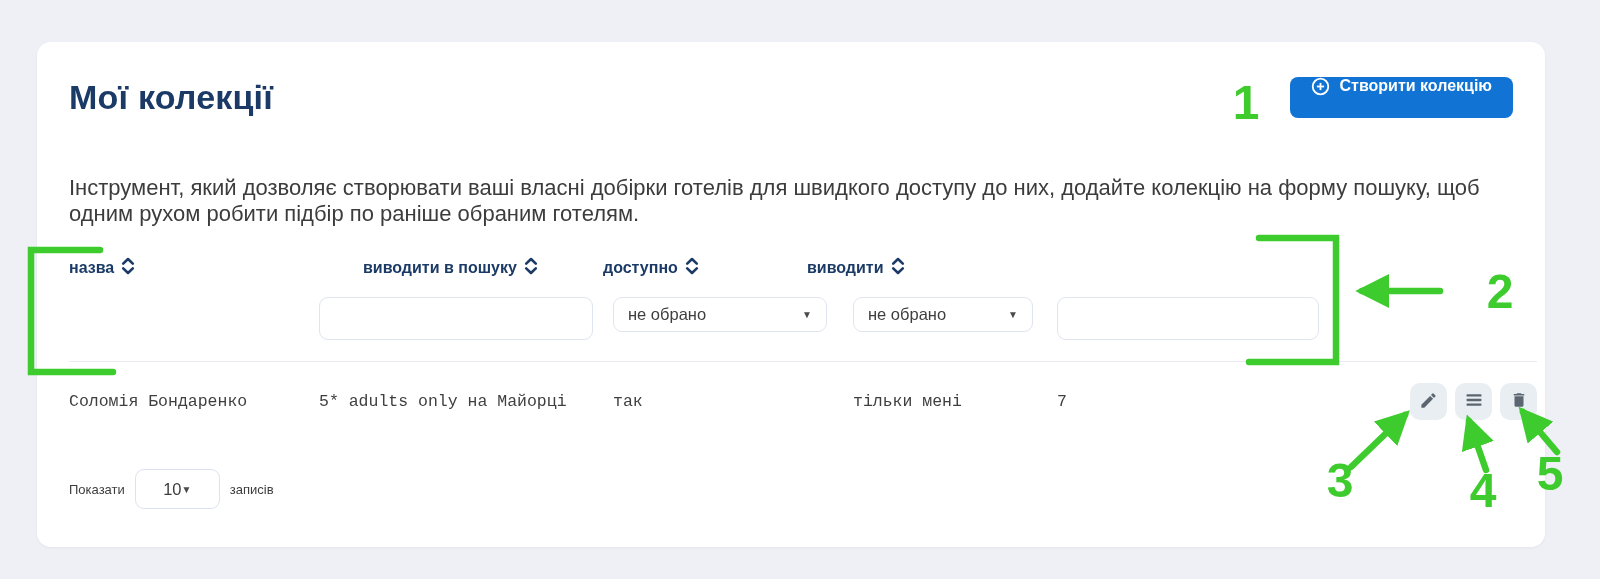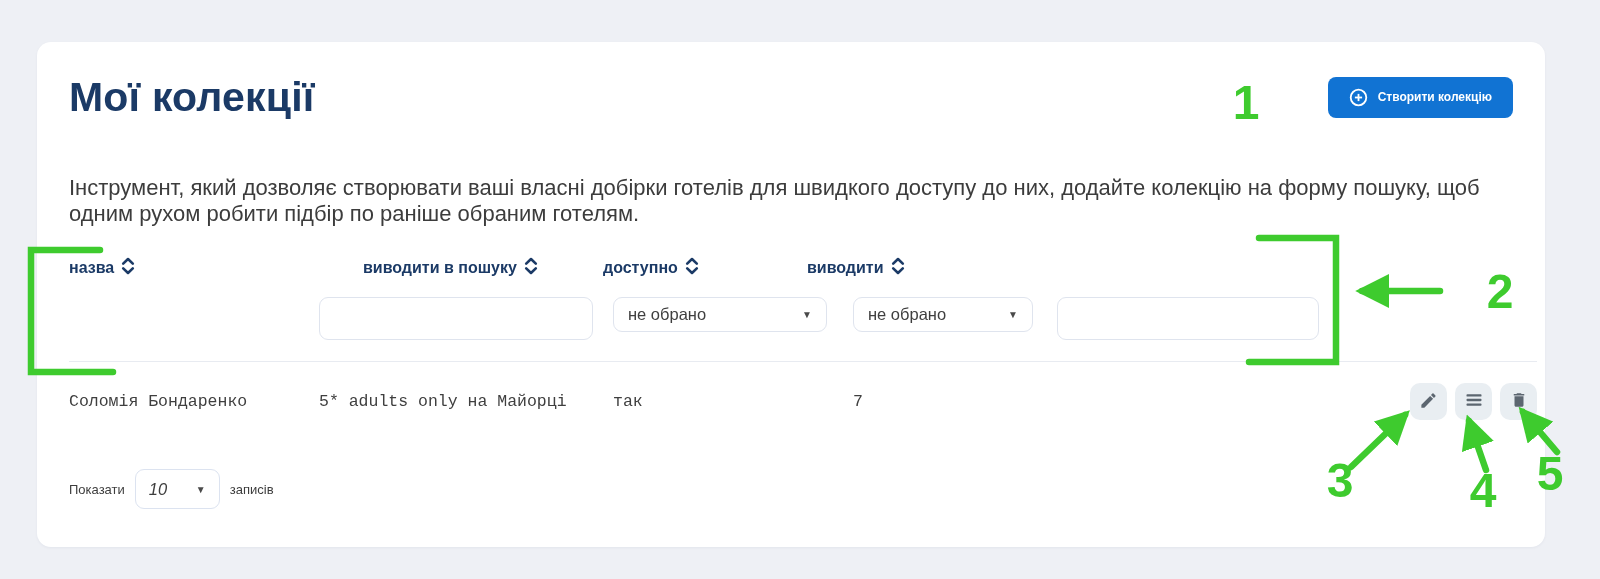--- a/index.html
+++ b/index.html
@@ -12,26 +12,26 @@
   }
   .card {
     position:absolute; left:37px; top:42px;
     width:1508px; height:505px;
     background:#ffffff; border-radius:14px;
     box-shadow:0 1px 3px rgba(20,40,80,.05);
     padding:0 32px;
   }
   
   .card-header { display:flex; align-items:center; justify-content:space-between; margin-top:33px; }
-  h1.page-title { font-size:41px; line-height:44px; font-weight:700; color:#1b3a66; letter-spacing:.2px; }
+  h1.page-title { font-size:34px; line-height:44px; font-weight:700; color:#1b3a66; letter-spacing:.2px; }
   .create-btn {
-    display:flex; align-items:center; gap:10px;
+    display:flex; gap:10px;
     background:#1173d3; color:#fff; border:none; cursor:pointer;
     height:41px; padding:0 21px; border-radius:8px;
-    font-family:"Liberation Sans", sans-serif; font-size:12px; font-weight:700;
+    font-family:"Liberation Sans", sans-serif; font-size:16px; font-weight:700;
   }
   .create-btn svg { display:block; }
   
   .desc { margin-top:56px; font-size:22px; line-height:26px; color:#3c3c3c; width:1434px; }
   
   .table { margin-top:29px; margin-right:-24px; }
   .row { display:flex; align-items:flex-start; }
   .c1{width:250px;} .c2{width:294px;} .c3{width:240px;} .c4{width:204px;} .c5{width:265px;}
   .c-actions{ flex:1; display:flex; justify-content:flex-end; gap:8px; }
   .th { display:flex; align-items:center; gap:7px; color:#1b3a66; font-weight:700; font-size:16px; cursor:pointer; }
@@ -54,22 +54,22 @@
   .cell { font-size:16.5px; color:#3f3f3f; padding-right:12px;font-family:Liberation Mono, monospace; }
   .icon-btn {
     width:37px; height:37px; border:none; border-radius:10px;
     background:#e9eef2; display:flex; align-items:center; justify-content:center; cursor:pointer;
   }
   
   .pagination { display:flex; align-items:center; margin-top:49px; gap:10px; }
   .pag-label { font-size:13px; color:#3d3d3d; }
   .page-select {
     width:85px; height:40px; border:1px solid #dce3f0; border-radius:9px; background:#fff;
-    display:flex; align-items:center; justify-content:space-between;
-    padding:0 13px; font-size:16.5px; color:#3d3d3d; cursor:pointer;font-style:italic;
+    display:flex; align-items:center; justify-content:center;
+    padding:0 13px; font-size:16.5px; color:#3d3d3d; cursor:pointer;
   }
   
   .overlay { position:absolute; left:0; top:0; width:1600px; height:579px; pointer-events:none; }
   .overlay path.bracket, .overlay line { stroke:#3ecb2e; stroke-width:6.5; fill:none; stroke-linecap:round; }
   .overlay text { font-family:"Liberation Sans", sans-serif; font-weight:bold; font-size:48px; fill:#3ecb2e; text-anchor:middle; }
 </style>
 </head>
 <body>
 
 <div class="card">
@@ -150,20 +150,21 @@
       <div class="c5"><input class="f-input w5" type="text" style=""></div>
       <div class="c-actions"></div>
     </div>
 
     <div class="separator"></div>
 
     <div class="row tbody">
       <div class="c1 cell">Соломія Бондаренко</div>
       <div class="c2 cell">5* adults only на Майорці</div>
       <div class="c3 cell">так</div>
+      <div class="c4 cell">тільки мені</div>
       <div class="c5 cell">7</div>
       <div class="c-actions">
         <button class="icon-btn">
           <span><svg width="19" height="19" viewBox="0 0 24 24">
                 <path d="M3 17.25V21h3.75L17.81 9.94l-3.75-3.75L3 17.25zM20.71 7.04c.39-.39.39-1.02 0-1.41l-2.34-2.34a.996.996 0 0 0-1.41 0l-1.83 1.83 3.75 3.75 1.83-1.83z" fill="#5c6670"></path>
               </svg></span>
         </button>
         <button class="icon-btn">
           <span><svg width="20" height="20" viewBox="0 0 24 24">
                 <rect x="3" y="5" width="18" height="2.8" rx="1" fill="#5c6670"></rect>

